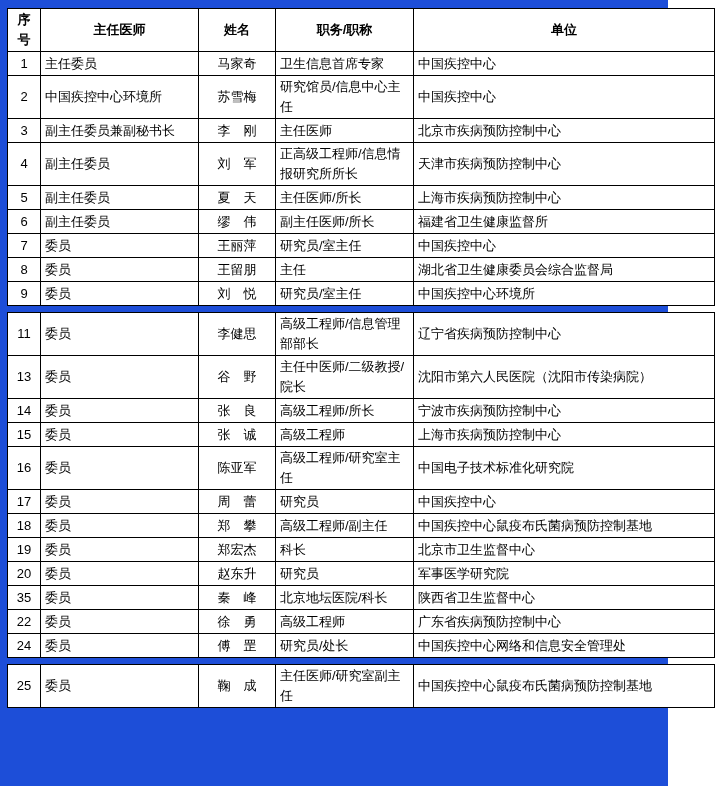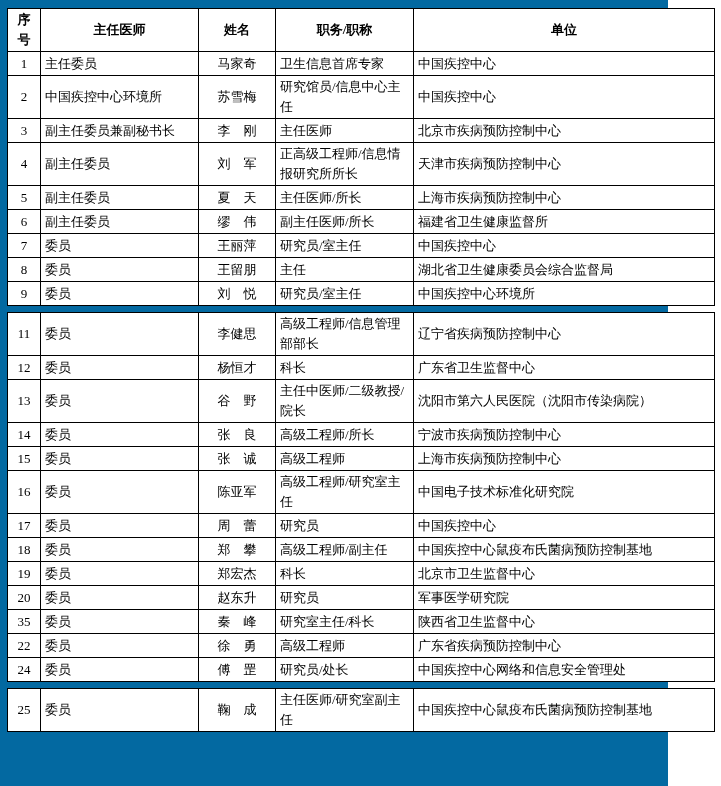--- a/index.html
+++ b/index.html
@@ -7,22 +7,22 @@
     padding: 0;
     background: #ffffff;
     width: 721px;
     height: 786px;
     overflow: hidden;
   }
   .page {
     position: relative;
     width: 668px;
     height: 786px;
-    background: #0369a1;
-    font-family: Liberation Serif, serif;
+    background: #1d4ed8;
+    font-family: Liberation Sans, sans-serif;
     color: #000000;
   }
   #segments {
     padding-top: 8px;
   }
   table.roster {
     border-collapse: collapse;
     table-layout: fixed;
     width: 707px;
     margin-left: 7px;
@@ -149,27 +149,20 @@
         </colgroup>
         <tbody>
           <tr>
             <td class="col-no">11</td>
             <td class="col-role">委员</td>
             <td class="col-name">李健思</td>
             <td class="col-title">高级工程师/信息管理部部长</td>
             <td class="col-org">辽宁省疾病预防控制中心</td>
           </tr>
           <tr>
-            <td class="col-no">12</td>
-            <td class="col-role">委员</td>
-            <td class="col-name">杨恒才</td>
-            <td class="col-title">科长</td>
-            <td class="col-org">广东省卫生监督中心</td>
-          </tr>
-          <tr>
             <td class="col-no">13</td>
             <td class="col-role">委员</td>
             <td class="col-name">谷　野</td>
             <td class="col-title">主任中医师/二级教授/院长</td>
             <td class="col-org">沈阳市第六人民医院（沈阳市传染病院）</td>
           </tr>
           <tr>
             <td class="col-no">14</td>
             <td class="col-role">委员</td>
             <td class="col-name">张　良</td>
@@ -215,21 +208,21 @@
             <td class="col-no">20</td>
             <td class="col-role">委员</td>
             <td class="col-name">赵东升</td>
             <td class="col-title">研究员</td>
             <td class="col-org">军事医学研究院</td>
           </tr>
           <tr>
             <td class="col-no">35</td>
             <td class="col-role">委员</td>
             <td class="col-name">秦　峰</td>
-            <td class="col-title">研究室主任/科长</td>
+            <td class="col-title">北京地坛医院/科长</td>
             <td class="col-org">陕西省卫生监督中心</td>
           </tr>
           <tr>
             <td class="col-no">22</td>
             <td class="col-role">委员</td>
             <td class="col-name">徐　勇</td>
             <td class="col-title">高级工程师</td>
             <td class="col-org">广东省疾病预防控制中心</td>
           </tr>
           <tr>

